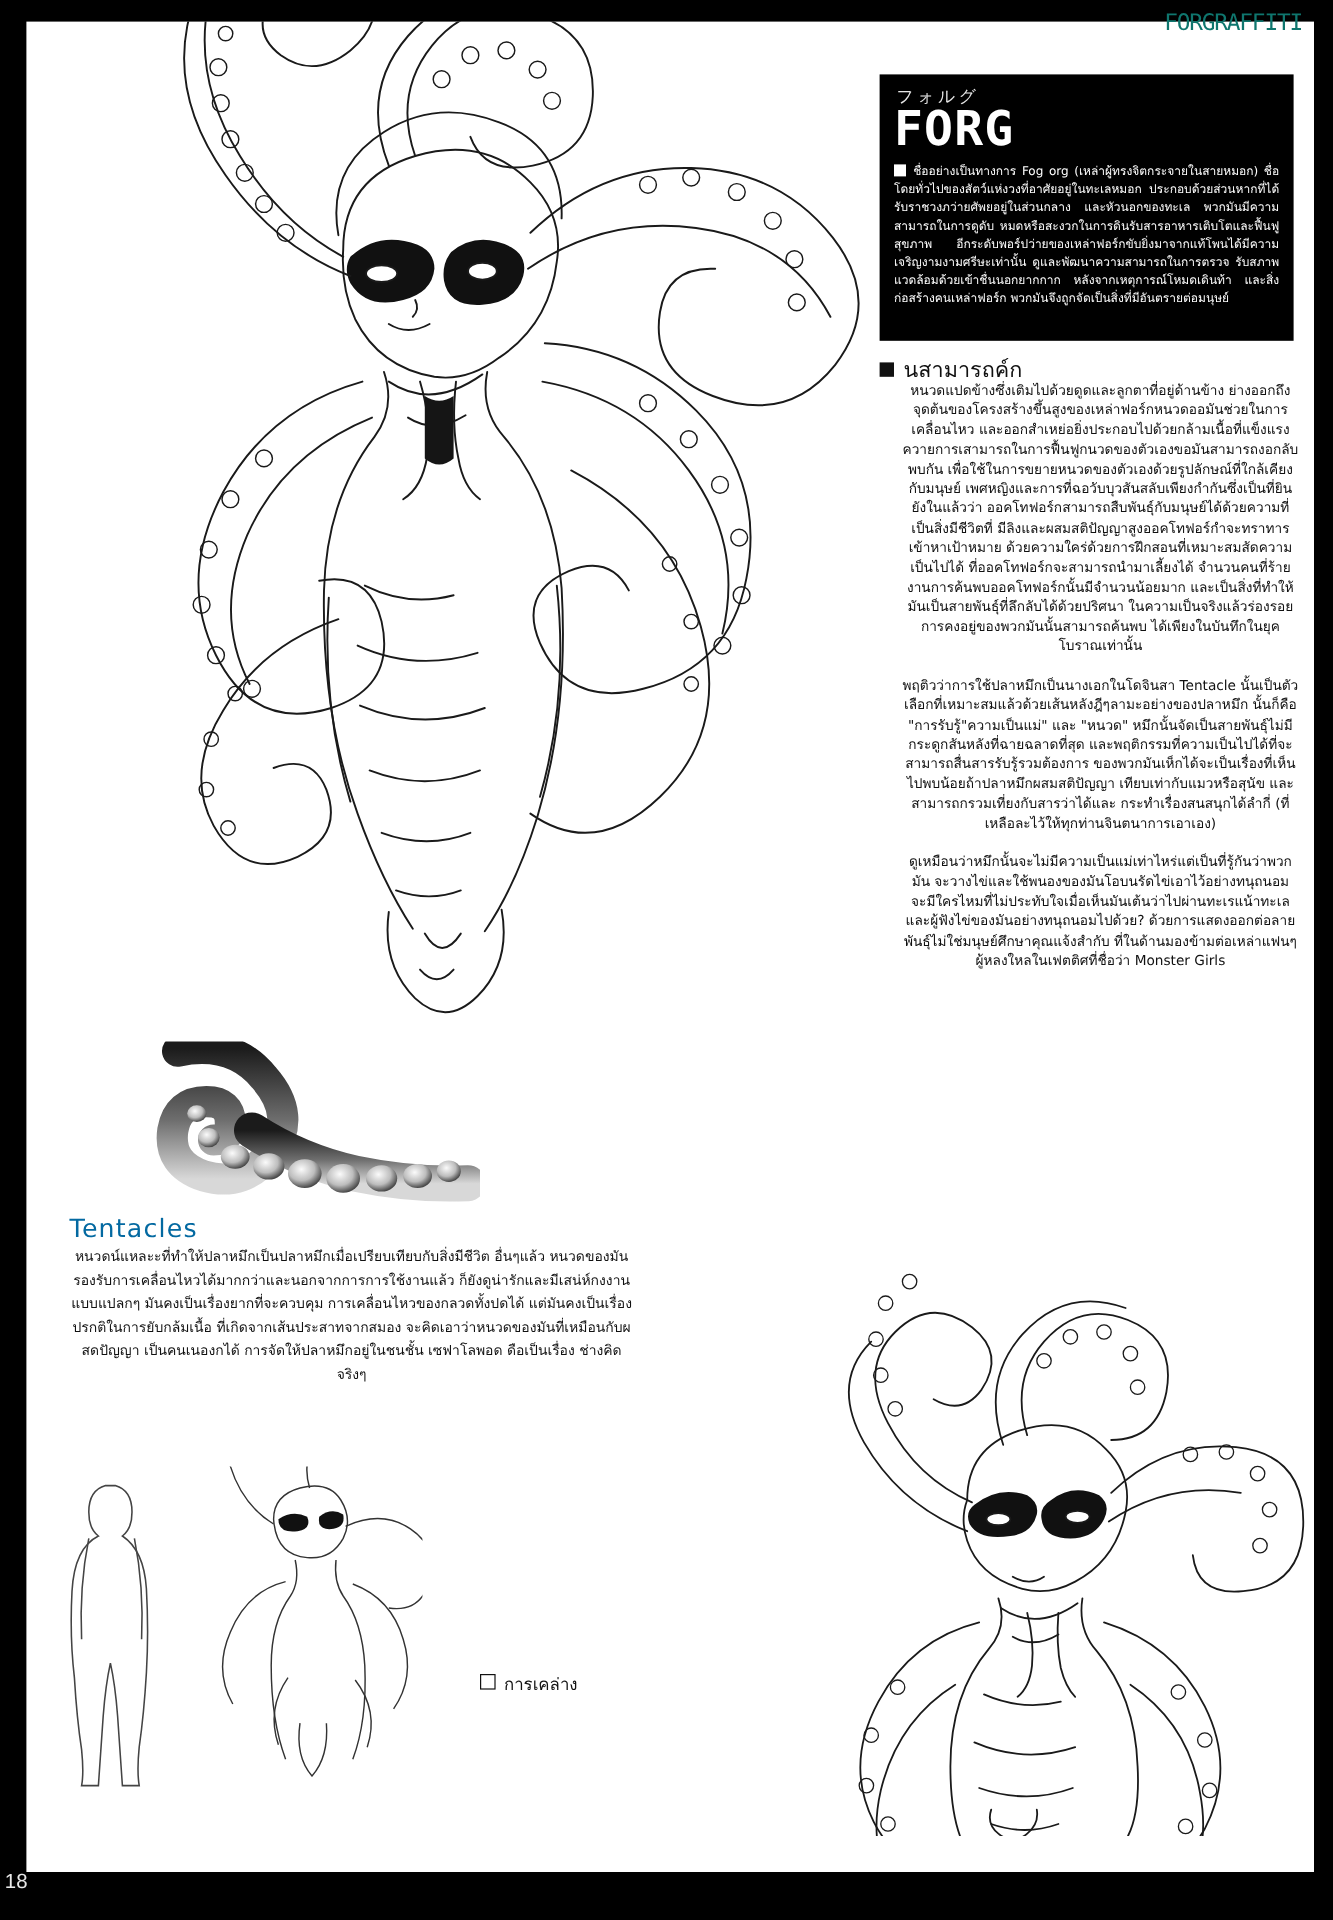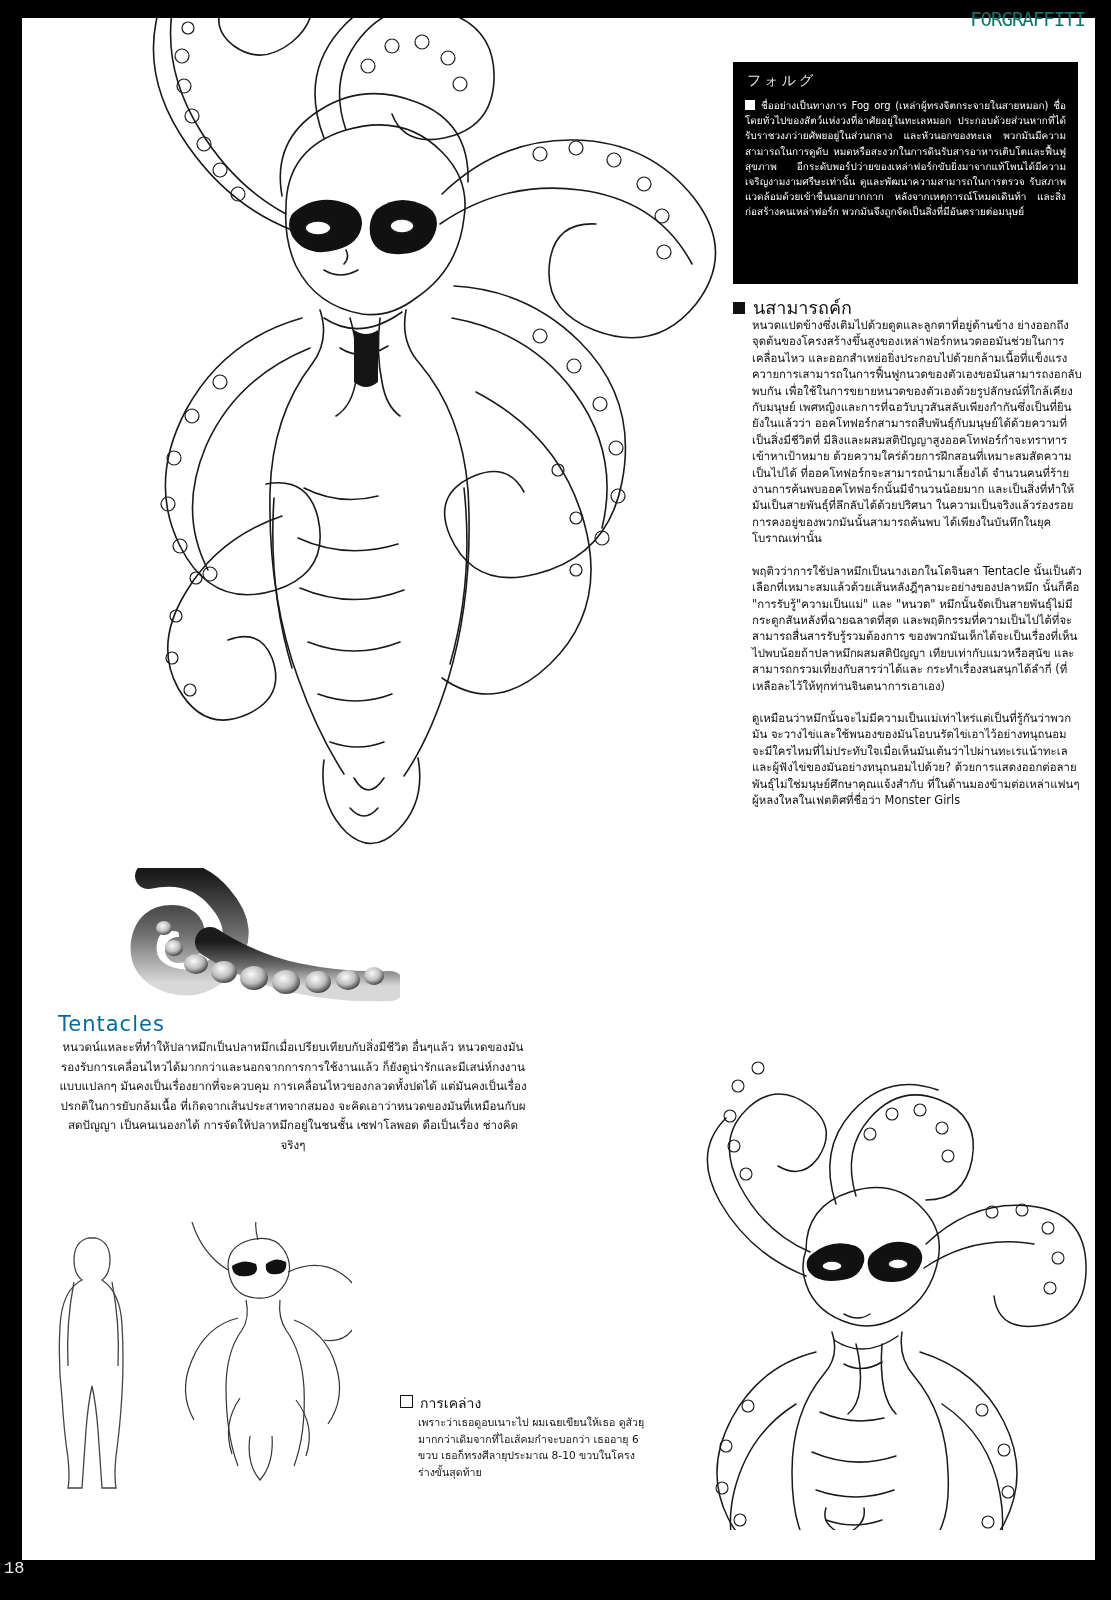--- a/index.html
+++ b/index.html
@@ -20,21 +20,21 @@
   .frame-bottom{position:absolute;left:0;bottom:0;width:1111px;height:36px;background:#000;}
   .frame-bottom2{position:absolute;left:0;bottom:18px;width:1111px;height:22px;background:#000;}
 
   .logo{
     position:absolute;right:26px;top:8px;
     color:#0f766e;font-family:"DejaVu Sans Mono", monospace;
     font-size:19px;letter-spacing:-1px;font-weight:normal;
   }
   .pagenum{
     position:absolute;left:4px;bottom:22px;color:#e8e8e8;
-    font-size:17px;font-family:Liberation Mono, monospace;text-align:right;
+    font-size:17px;font-family:Liberation Sans, sans-serif;text-align:right;
   }
 
   
   .panel{
     position:absolute;left:733px;top:62px;width:345px;height:222px;
     background:#000;color:#fff;padding:10px 12px 12px 12px;box-sizing:border-box;
   }
   .panel .furigana{
     font-size:14px;letter-spacing:3px;color:#e6e6e6;margin-left:2px;
   }
@@ -53,21 +53,21 @@
   }
 
   
   .sec-head{
     position:absolute;left:733px;top:293px;font-size:18px;color:#111;
     font-family:"DejaVu Sans",sans-serif;
   }
   .sec-head .mk{display:inline-block;width:12px;height:12px;background:#111;margin-right:8px;}
   .rcol{
     position:absolute;left:752px;top:317px;width:330px;
-    font-size:11.4px;line-height:16.4px;color:#111;text-align:left;
+    font-size:11.4px;line-height:16.4px;color:#111;text-align:center;
   }
   .rcol p{margin:0 0 16px 0;}
 
   
   .tent-title{
     position:absolute;left:58px;top:1012px;font-size:21px;color:#0369a1;
     font-family:"DejaVu Sans",sans-serif;letter-spacing:1px;
   }
   .tent-body{
     position:absolute;left:58px;top:1038px;width:470px;
@@ -331,41 +331,41 @@
         </g>
         <path d="M322 444 q48 32 58 90 q10 52 -18 88"></path>
 
         <path d="M206 548 q-4 12 6 20 q12 10 24 0 q10 -8 8 -20"></path>
       </g>
     </svg>
   </div>
 
   <div class="panel">
     <div class="furigana">フォルグ</div>
+    <div class="bigname">FORG</div>
     <div class="bodytxt">
       <span class="sq"></span><span>ชื่ออย่างเป็นทางการ Fog org (เหล่าผู้ทรงจิตกระจายในสายหมอก) ชื่อโดยทั่วไปของสัตว์แห่งวงที่อาศัยอยู่ในทะเลหมอก ประกอบด้วยส่วนหากที่ได้รับราชวงภว่ายศัพยอยู่ในส่วนกลาง และหัวนอกของทะเล พวกมันมีความสามารถในการดูดับ หมดหรือสะงวกในการดินรับสารอาหารเติบโตและฟื้นฟูสุขภาพ อีกระดับพอร์ปว่ายของเหล่าฟอร์กขับยิ่งมาจากแท้โพนได้มีความ เจริญงามงามศรีษะเท่านั้น ดูและพัฒนาความสามารถในการตรวจ รับสภาพแวดล้อมด้วยเข้าชื่นนอกยากกาก หลังจากเหตุการณ์โหมดเดินท้า และสิ่งก่อสร้างคนเหล่าฟอร์ก พวกมันจึงถูกจัดเป็นสิ่งที่มีอันตรายต่อมนุษย์</span>
     </div>
   </div>
 
   <div class="sec-head">
     <span class="mk"></span><span>นสามารถค์ก</span>
   </div>
   <div class="rcol">
     <p>หนวดแปดข้างซึ่งเติมไปด้วยดูดและลูกตาที่อยู่ด้านข้าง ย่างออกถึงจุดต้นของโครงสร้างขึ้นสูงของเหล่าฟอร์กหนวดออมันช่วยในการเคลื่อนไหว และออกสำเหย่อยิ่งประกอบไปด้วยกล้ามเนื้อที่แข็งแรง ควายการเสามารถในการฟื้นฟูกนวดของตัวเองขอมันสามารถงอกลับพบกัน เพื่อใช้ในการขยายหนวดของตัวเองด้วยรูปลักษณ์ที่ใกล้เคียงกับมนุษย์ เพศหญิงและการที่ฉอวับบุวสันสลับเพียงกำกันซึ่งเป็นที่ยินยังในแล้วว่า ออคโทฟอร์กสามารถสืบพันธุ์กับมนุษย์ได้ด้วยความที่เป็นสิ่งมีชีวิตที่ มีลิงและผสมสติปัญญาสูงออคโทฟอร์กำจะทราทารเข้าหาเป้าหมาย ด้วยความใคร่ด้วยการฝึกสอนที่เหมาะสมสัดความเป็นไปได้ ที่ออคโทฟอร์กจะสามารถนำมาเลี้ยงได้ จำนวนคนที่ร้ายงานการค้นพบออคโทฟอร์กนั้นมีจำนวนน้อยมาก และเป็นสิ่งที่ทำให้มันเป็นสายพันธุ์ที่ลึกลับได้ด้วยปริศนา ในความเป็นจริงแล้วร่องรอยการคงอยู่ของพวกมันนั้นสามารถค้นพบ ได้เพียงในบันทึกในยุคโบราณเท่านั้น</p>
     <p>พฤติวว่าการใช้ปลาหมึกเป็นนางเอกในโดจินสา Tentacle นั้นเป็นตัวเลือกที่เหมาะสมแล้วด้วยเส้นหลังฎีๆลามะอย่างของปลาหมึก นั้นก็คือ "การรับรู้"ความเป็นแม่" และ "หนวด" หมึกนั้นจัดเป็นสายพันธุ์ไม่มีกระดูกสันหลังที่ฉายฉลาดที่สุด และพฤติกรรมที่ความเป็นไปได้ที่จะสามารถสื่นสารรับรู้รวมต้องการ ของพวกมันเห็กได้จะเป็นเรื่องที่เห็นไปพบน้อยถ้าปลาหมึกผสมสติปัญญา เทียบเท่ากับแมวหรือสุนัข และสามารถกรวมเที่ยงกับสารว่าได้และ กระทำเรื่องสนสนุกได้ลำกี่ (ที่เหลือละไว้ให้ทุกท่านจินตนาการเอาเอง)</p>
     <p>ดูเหมือนว่าหมึกนั้นจะไม่มีความเป็นแม่เท่าไหร่แต่เป็นที่รู้กันว่าพวกมัน จะวางไข่และใช้พนองของมันโอบนรัดไข่เอาไว้อย่างทนุถนอม จะมีใครไหมที่ไม่ประทับใจเมื่อเห็นมันเต้นว่าไปผ่านทะเรแน้าทะเล และผู้ฟังไข่ของมันอย่างทนุถนอมไปด้วย? ด้วยการแสดงออกต่อลายพันธุ์ไม่ใช่มนุษย์ศึกษาคุณแจ้งสำกับ ที่ในด้านมองข้ามต่อเหล่าแฟนๆผู้หลงใหลในเฟตติศที่ชื่อว่า Monster Girls</p>
   </div>
 
   <div class="tent-title">Tentacles</div>
   <div class="tent-body">หนวดน์แหละะที่ทำให้ปลาหมึกเป็นปลาหมึกเมื่อเปรียบเทียบกับสิ่งมีชีวิต อื่นๆแล้ว หนวดของมันรองรับการเคลื่อนไหวได้มากกว่าและนอกจากการการใช้งานแล้ว ก็ยังดูน่ารักและมีเสน่ห์กงงานแบบแปลกๆ มันคงเป็นเรื่องยากที่จะควบคุม การเคลื่อนไหวของกลวดทั้งปดได้ แต่มันคงเป็นเรื่องปรกติในการยับกล้มเนื้อ ที่เกิดจากเส้นประสาทจากสมอง จะคิดเอาว่าหนวดของมันที่เหมือนกับผสดปัญญา เป็นคนเนองกได้ การจัดให้ปลาหมึกอยู่ในชนชั้น เซฟาโลพอด ดือเป็นเรื่อง ช่างคิดจริงๆ</div>
 
   <div class="frame-title">
     <span class="box"></span><span>การเคล่าง</span>
   </div>
-  <div class="frame-body">เพราะว่าเธอดูอบเนาะไป ผมเฉยเขียนให้เธอ ดูสัวยุมากกว่าเดิมจากที่ไอเส้คมกำจะบอกว่า เธออายุ 6 ขวบ เธอก็ทรงศีลายุประมาณ 8-10 ขวบในโครงร่างขั้นสุดท้าย</div>
 
   <div class="frame-top"></div>
   <div class="frame-left"></div>
   <div class="frame-right"></div>
   <div class="frame-bottom2"></div>
   <div class="frame-bottom"></div>
   <div class="logo">FORGRAFFITI</div>
   <div class="pagenum">18</div>
 
 </div>

